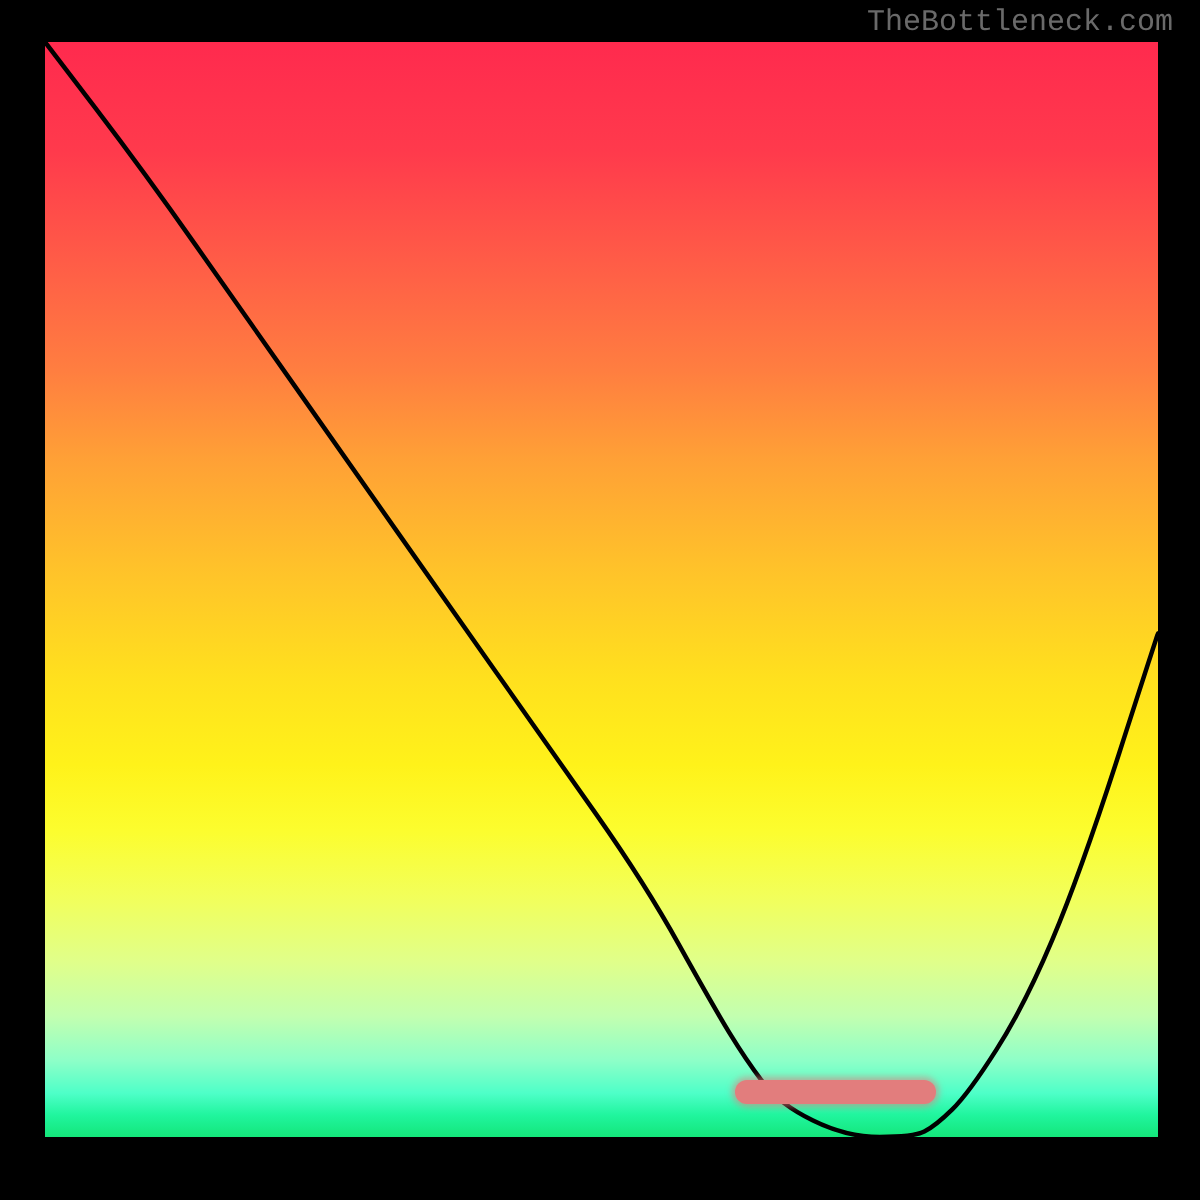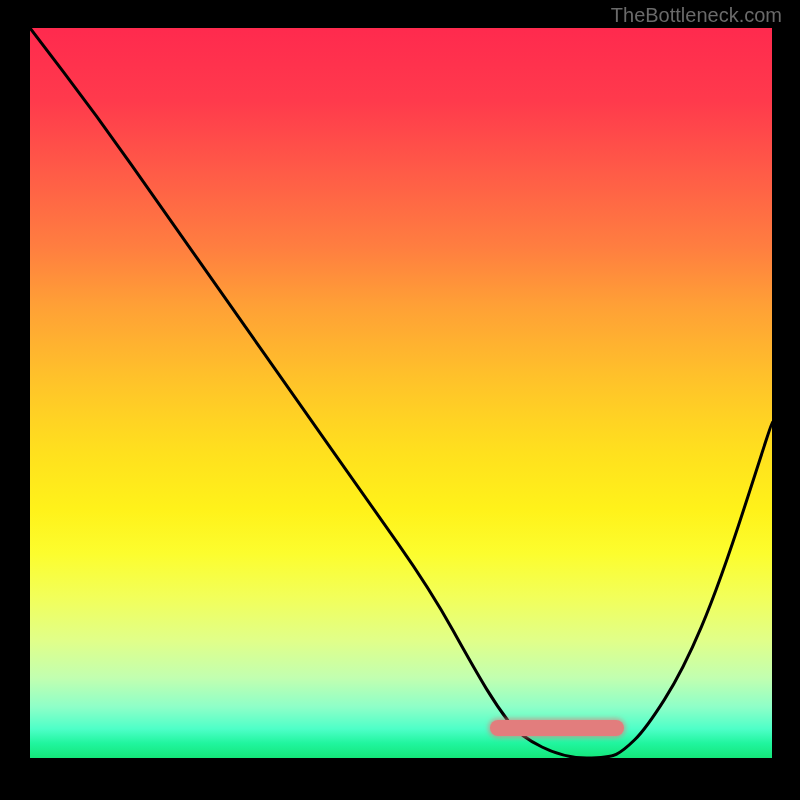--- a/index.html
+++ b/index.html
@@ -11,20 +11,21 @@
     font-family: Arial, sans-serif;
   }
   .watermark {
     position: absolute;
     top: 4px;
     right: 18px;
     color: #6a6a6a;
     font-size: 20px;
     font-weight: 500;
     z-index: 10;
+    font-family: Liberation Mono, monospace;
   }
   .plot-area {
     position: absolute;
     left: 30px;
     top: 28px;
     width: 742px;
     height: 730px;
     overflow: hidden;
   }
   .gradient-bg {

